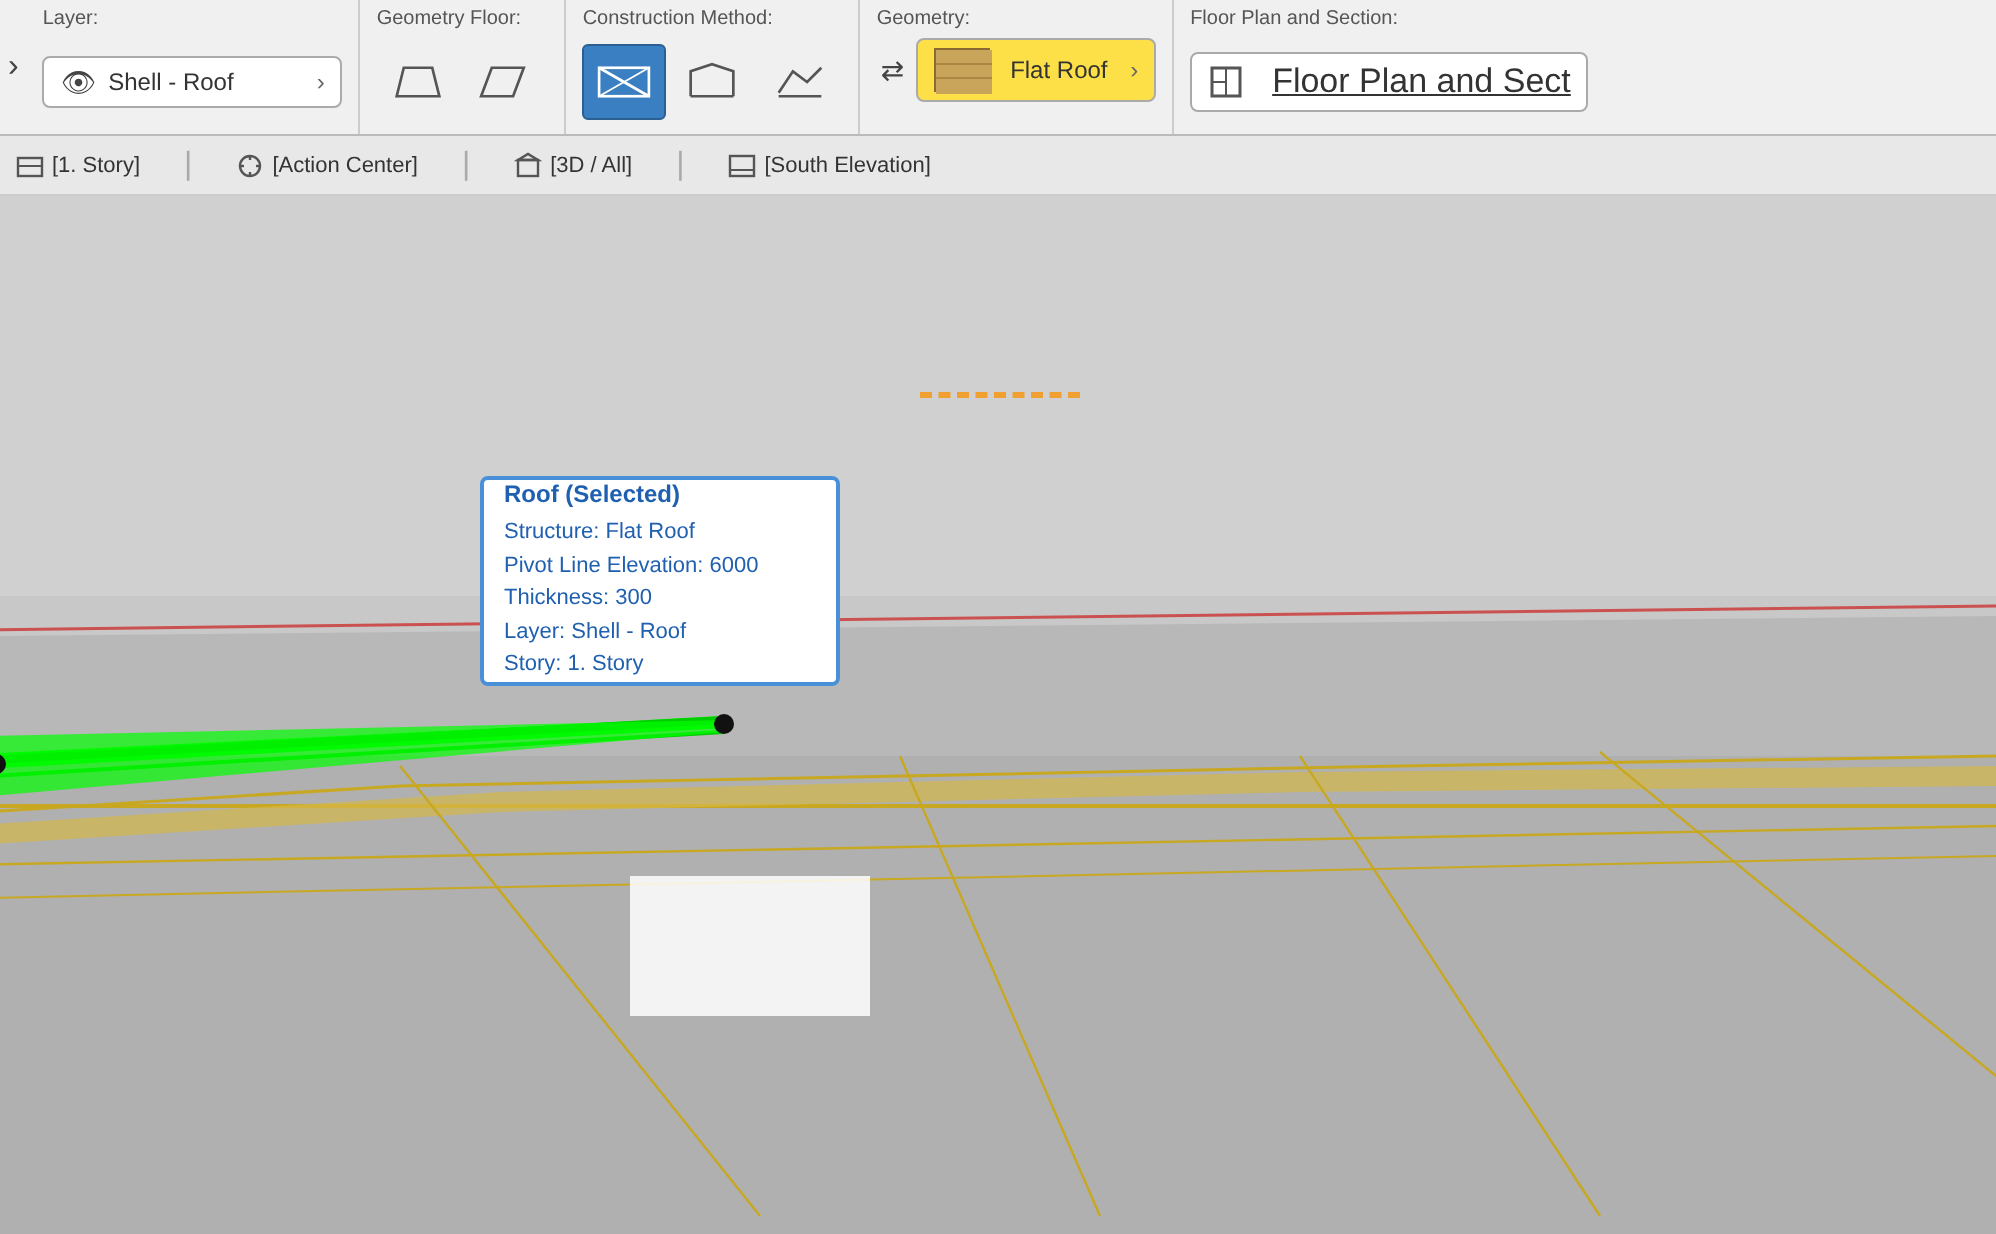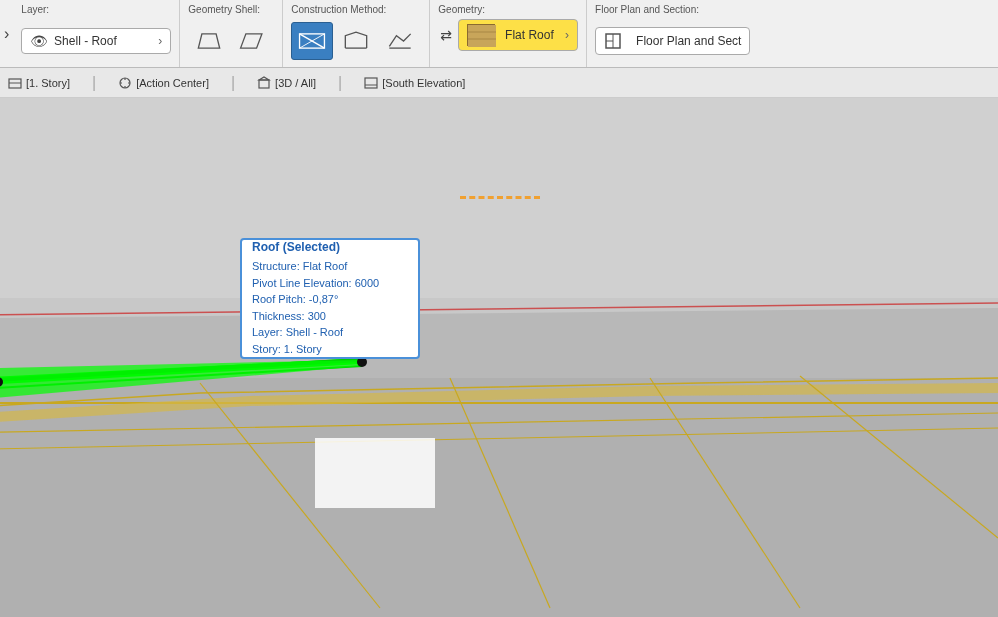--- a/index.html
+++ b/index.html
@@ -282,21 +282,21 @@
     <div class="toolbar-section-content">
       <button class="layer-btn">
         <span class="layer-btn-icon">👁</span>
         <span class="layer-btn-text">Shell - Roof</span>
         <span class="layer-btn-arrow">›</span>
       </button>
     </div>
   </div>
 
   <div class="toolbar-section">
-    <div class="toolbar-section-label">Geometry Shell:</div>
+    <div class="toolbar-section-label">Geometry Floor:</div>
     <div class="toolbar-section-content geometry-btns">
       <button class="geo-btn">
         <svg viewBox="0 0 36 28">
           <polygon points="6,22 10,6 26,6 30,22" fill="none" stroke="#555" stroke-width="1.5"></polygon>
         </svg>
       </button>
       <button class="geo-btn">
         <svg viewBox="0 0 36 28">
           <polygon points="4,22 10,6 28,6 22,22" fill="none" stroke="#555" stroke-width="1.5"></polygon>
         </svg>
@@ -349,21 +349,21 @@
 
   <div class="toolbar-section" style="border-right:none;">
     <div class="toolbar-section-label">Floor Plan and Section:</div>
     <div class="toolbar-section-content">
       <button class="floor-plan-btn">
         <svg width="22" height="18" viewBox="0 0 22 18">
           <rect x="2" y="2" width="14" height="14" fill="none" stroke="#555" stroke-width="1.5"></rect>
           <line x1="9" y1="2" x2="9" y2="16" stroke="#555" stroke-width="1"></line>
           <line x1="2" y1="9" x2="9" y2="9" stroke="#555" stroke-width="1"></line>
         </svg>
-        <span style="font-size:12px;color:#333;flex:1;text-align:center;margin-left:4px;">Floor Plan and Sect</span>
+        <span style="font-size:17px;color:#333;flex:1;text-align:center;margin-left:4px;text-decoration:underline;">Floor Plan and Sect</span>
       </button>
     </div>
   </div>
 
 </div>
 
 <div class="viewbar">
   <div class="viewbar-item">
     <svg width="14" height="14" viewBox="0 0 14 14">
       <rect x="1" y="3" width="12" height="9" fill="none" stroke="#555" stroke-width="1.2"></rect>
@@ -443,19 +443,18 @@
     <circle cx="-2" cy="284" r="5" fill="#111"></circle>
 
   </svg>
 
   <div class="dashed-bar"></div>
 
   <div class="info-box">
     <div class="info-box-title">Roof (Selected)</div>
     <div class="info-box-line">Structure: Flat Roof</div>
     <div class="info-box-line">Pivot Line Elevation: 6000</div>
-    <div class="info-box-line">Roof Pitch: -0,87°</div>
     <div class="info-box-line">Thickness: 300</div>
     <div class="info-box-line">Layer: Shell - Roof</div>
     <div class="info-box-line">Story: 1. Story</div>
   </div>
 
 </div>
 
 </body></html>

